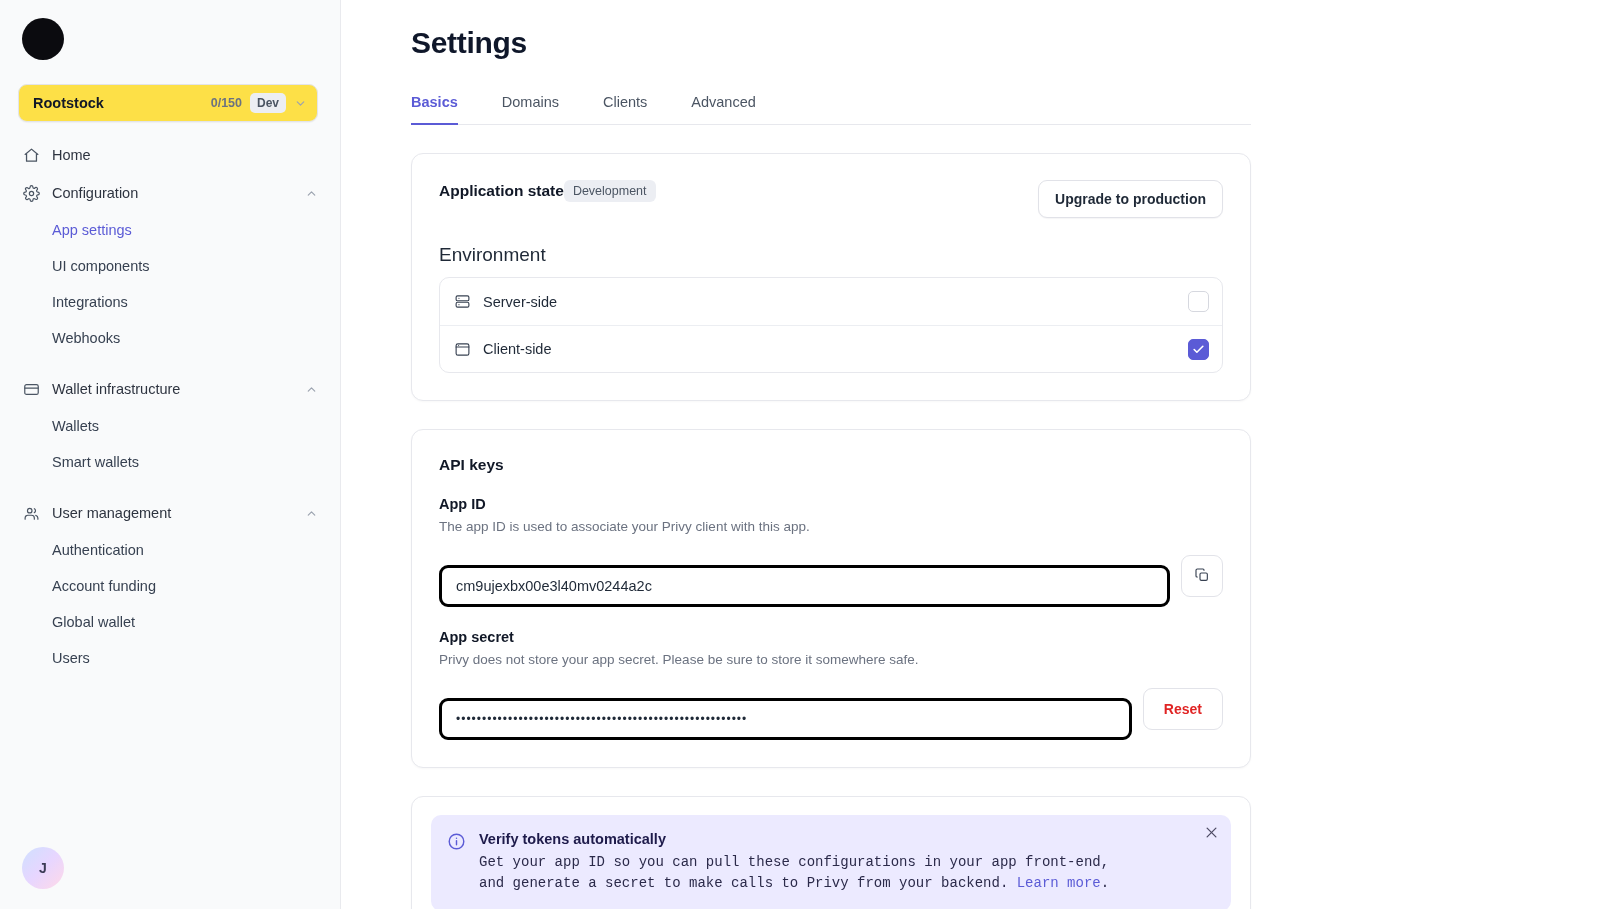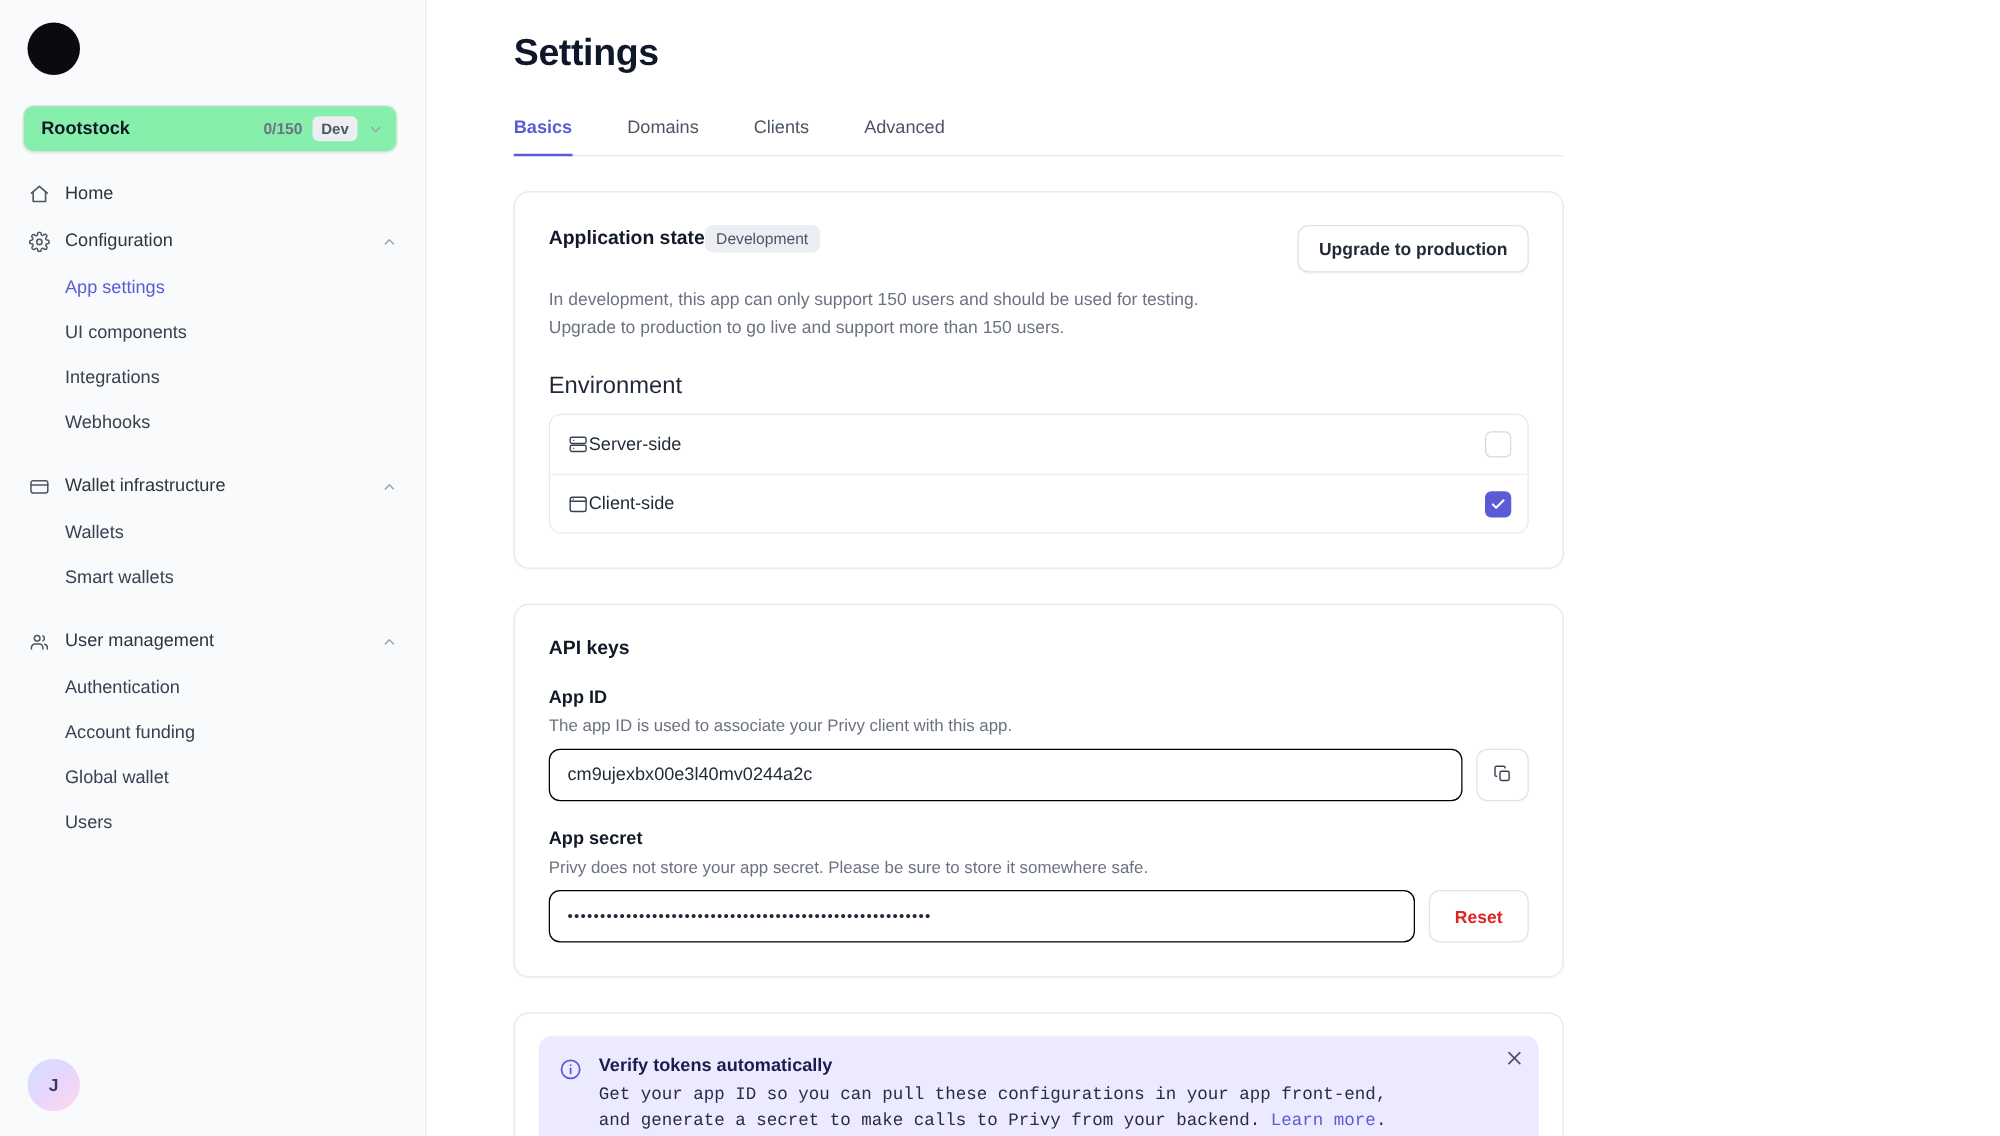--- a/index.html
+++ b/index.html
@@ -34,21 +34,21 @@
     height: 42px;
     border-radius: 50%;
     background: #0b0b0f;
     display: block;
   }
   .app-switcher {
     margin: 24px 22px 0 18px;
     height: 38px;
     border: 1px solid #e3e4e9;
     border-radius: 9px;
-    background: #86efac;
+    background: #fde047;
     display: flex;
     align-items: center;
     padding: 0 10px 0 14px;
     gap: 8px;
     box-shadow: 0 1px 1px rgba(16,24,40,.04);
   }
   .app-switcher .name {
     font-size: 14.5px;
     font-weight: 700;
     color: #111827;
@@ -214,20 +214,21 @@
   .env-box {
     border: 1px solid #e7e8ed;
     border-radius: 10px;
     overflow: hidden;
   }
   .env-row {
     display: flex;
     align-items: center;
     height: 47px;
     padding: 0 13px 0 14px;
+    gap: 12px;
     cursor: pointer;
   }
   .env-row + .env-row { border-top: 1px solid #eceef2; }
   .env-row .ico { color: #374151; display: inline-flex; }
   .env-row .txt { flex: 1; font-size: 14.5px; color: #1f2937; }
   .checkbox {
     width: 21px; height: 21px;
     border: 1px solid #d6d8df;
     border-radius: 5px;
     background: #fff;
@@ -257,28 +258,29 @@
   }
   .field-row {
     display: flex;
     align-items: center;
     gap: 11px;
     margin-top: 11px;
   }
   .text-input {
     flex: 1;
     height: 42px;
-    border: 1px solid #000000;
+    border: 3px solid #000000;
     border-radius: 9px;
     padding: 0 14px;
     font-size: 14.5px;
     color: #1f2937;
     background: #fff;
     font-family: "Liberation Sans", sans-serif;
     outline: none;
+    margin-top: 20px;
   }
   .icon-btn {
     width: 42px; height: 42px;
     border: 1px solid #e2e3e9;
     border-radius: 9px;
     background: #fff;
     display: flex; align-items: center; justify-content: center;
     cursor: pointer;
     color: #374151;
   }
@@ -481,21 +483,20 @@
         <div class="row-between">
           <div>
             <div class="state-line">
               <span class="state-label">Application state</span>
               <span class="badge">Development</span>
             </div>
           </div>
           <button class="btn">Upgrade to production</button>
         </div>
 
-        <p class="muted">In development, this app can only support 150 users and should be used for testing. Upgrade to production to go live and support more than 150 users.</p>
 
         <div class="section-label">Environment</div>
 
         <div class="env-box">
           <div class="env-row">
             <span class="ico">
               <svg width="17" height="17" viewBox="0 0 24 24" fill="none" stroke="currentColor" stroke-width="1.6" stroke-linecap="round" stroke-linejoin="round">
                   <rect x="3" y="4" width="18" height="7" rx="2"></rect>
                   <rect x="3" y="13" width="18" height="7" rx="2"></rect>
                   <path d="M7 7.5h.01M7 16.5h.01"></path>

